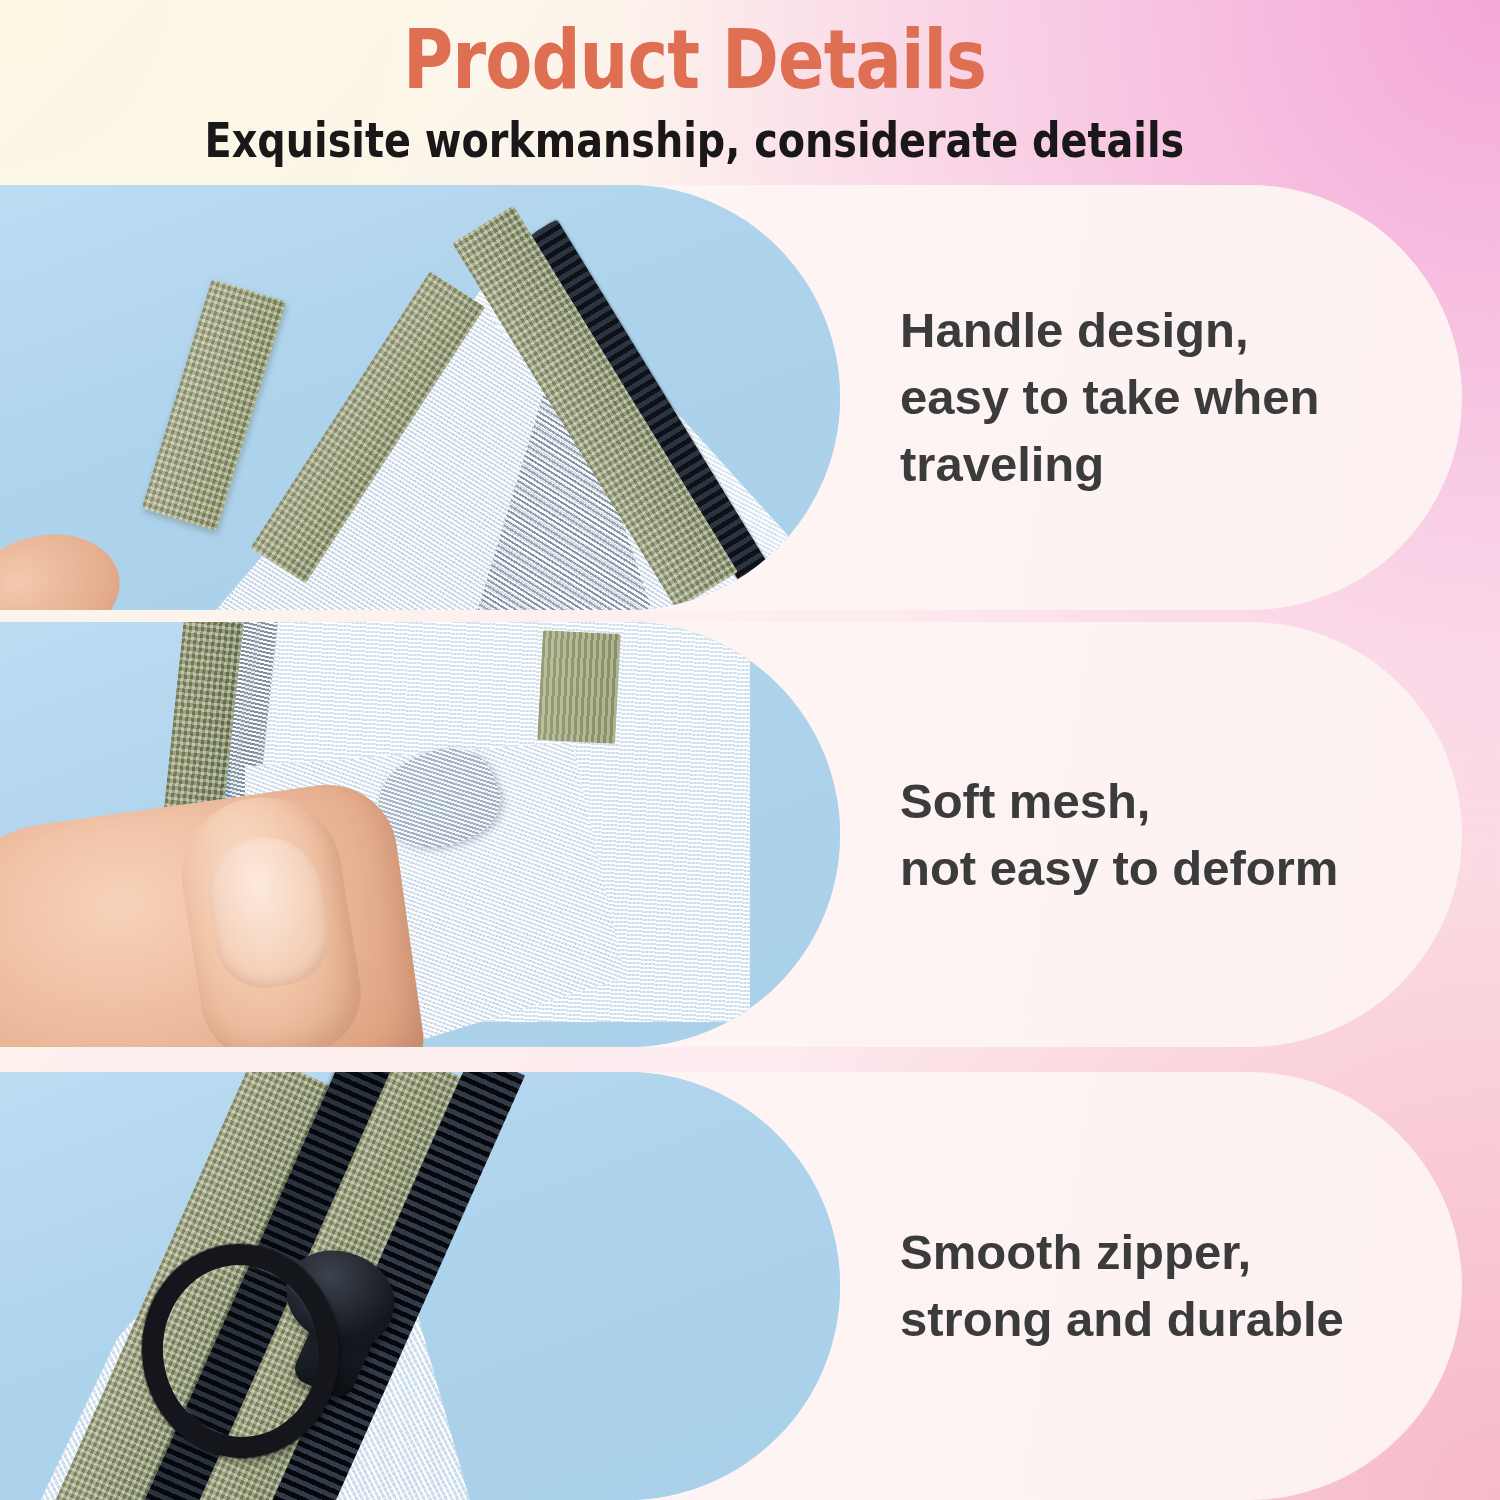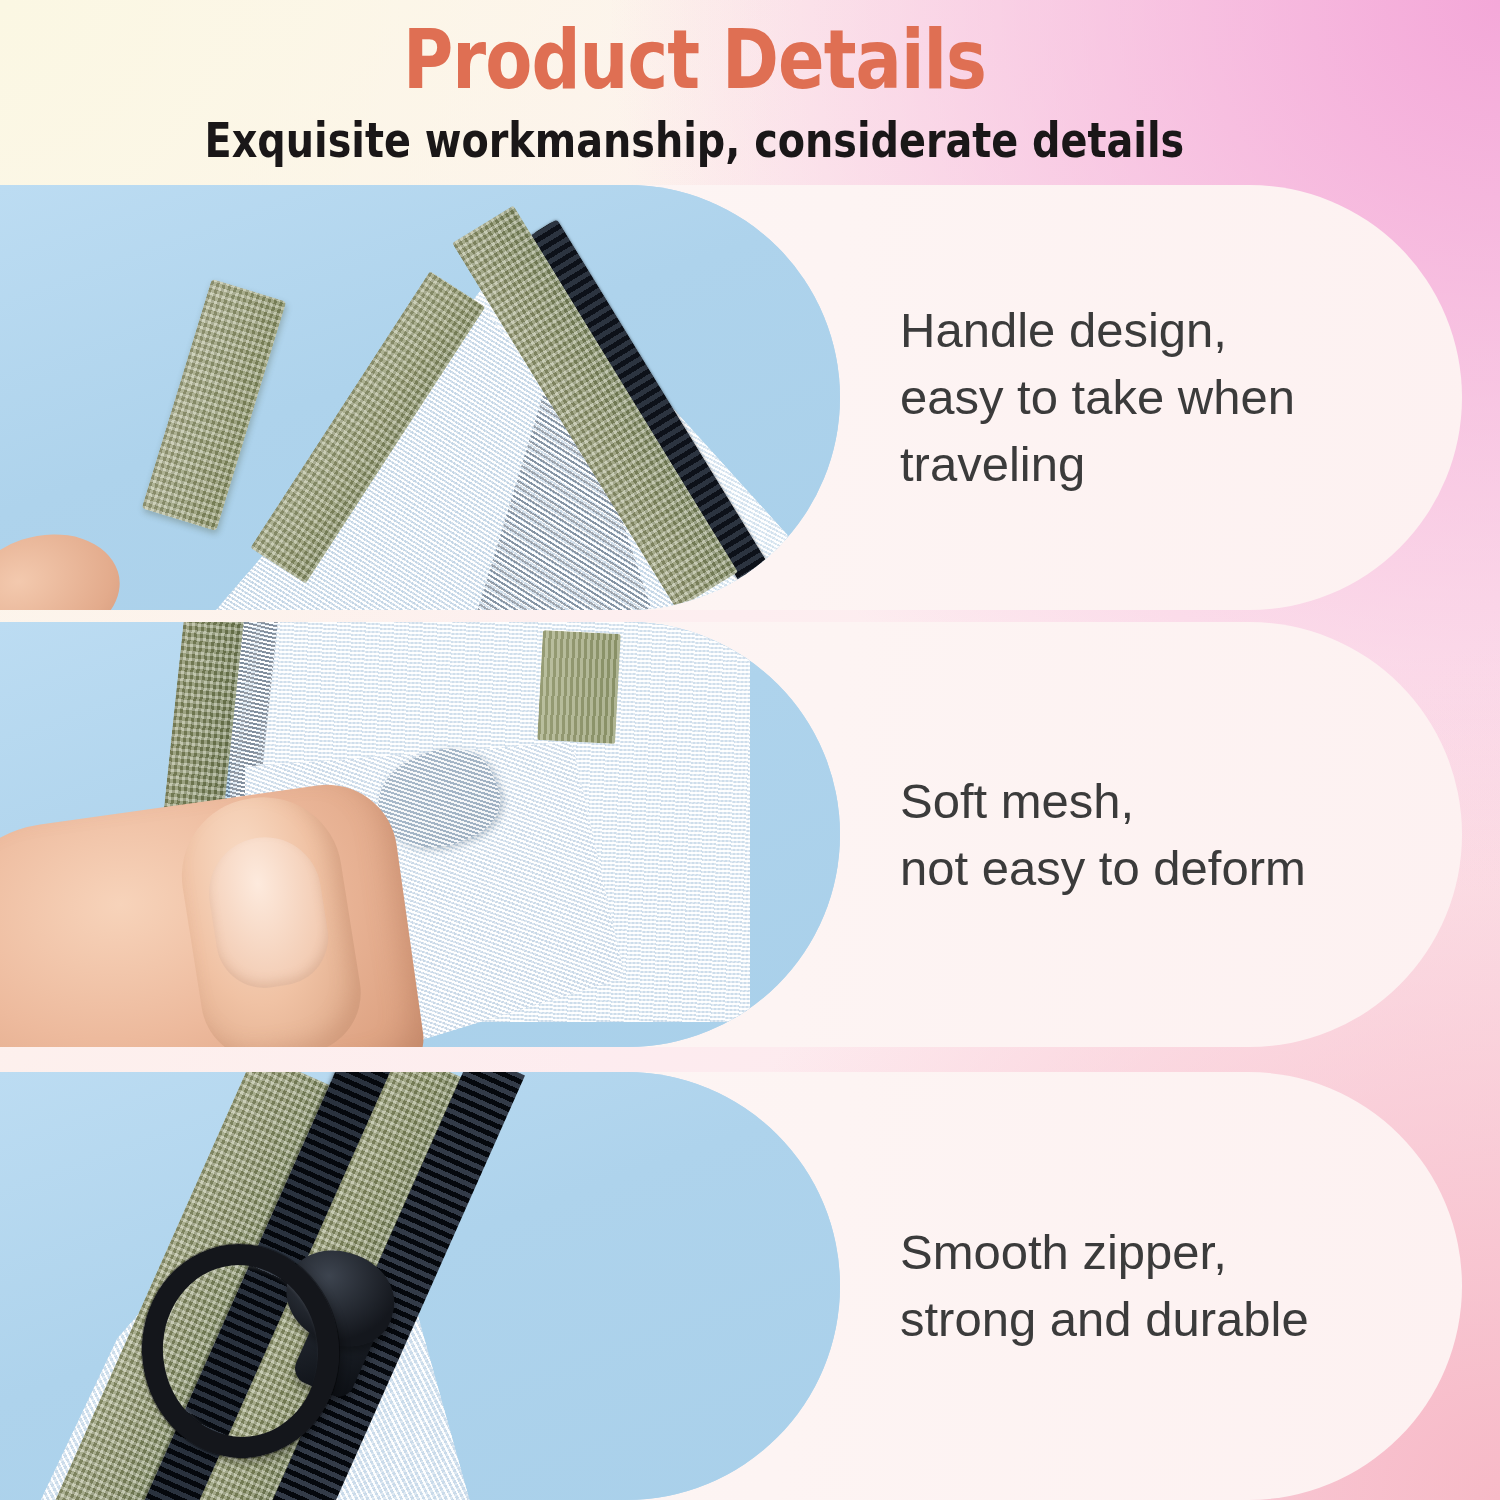--- a/index.html
+++ b/index.html
@@ -56,21 +56,21 @@
   
   .photo{position:absolute;left:0;top:0;height:100%;width:840px;
     border-radius:0 214px 214px 0;overflow:hidden;background:#b3d6ee;}
   .photo-bg{position:absolute;inset:0;
     background:linear-gradient(160deg,#bcdcf2 0%,#aed3ec 45%,#a9d0ea 100%);}
 
   
   .caption{position:absolute;left:900px;top:0;height:100%;
     display:flex;align-items:center;}
   .caption p{margin:0;font-size:49px;line-height:67px;color:#3b3b3b;
-    font-family:"Liberation Sans",sans-serif;font-weight:normal;white-space:pre-line;}
+    font-family:"Liberation Sans",sans-serif;font-weight:bold;white-space:pre-line;}
 
   
   .p1-mesh{position:absolute;left:95px;top:55px;width:760px;height:430px;
     background:
       repeating-linear-gradient(28deg, rgba(255,255,255,.92) 0 2px, rgba(205,222,236,.55) 2px 4px),
       repeating-linear-gradient(118deg, rgba(255,255,255,.8) 0 2px, rgba(198,216,232,.45) 2px 4px),
       linear-gradient(180deg,#f2f7fb 0%, #e4eef6 100%);
     clip-path:polygon(56% 0%, 100% 86%, 100% 130%, 8% 130%, 6% 112%);
     transform:rotate(0deg);}
   .p1-mesh2{position:absolute;left:150px;top:118px;width:600px;height:370px;

